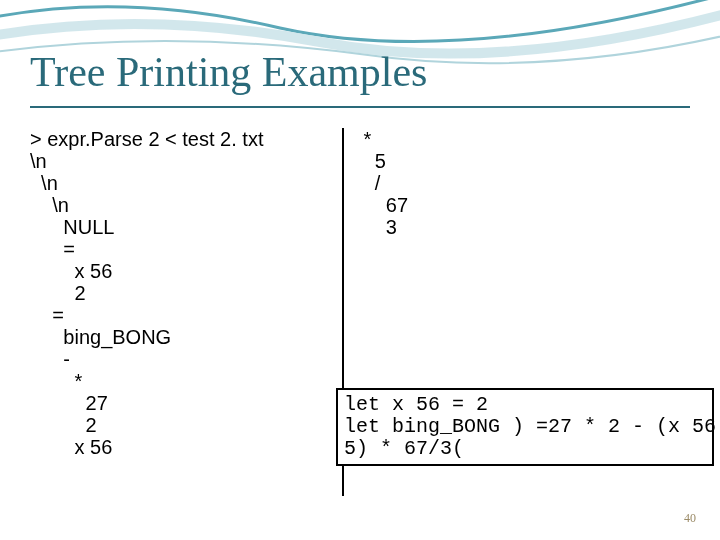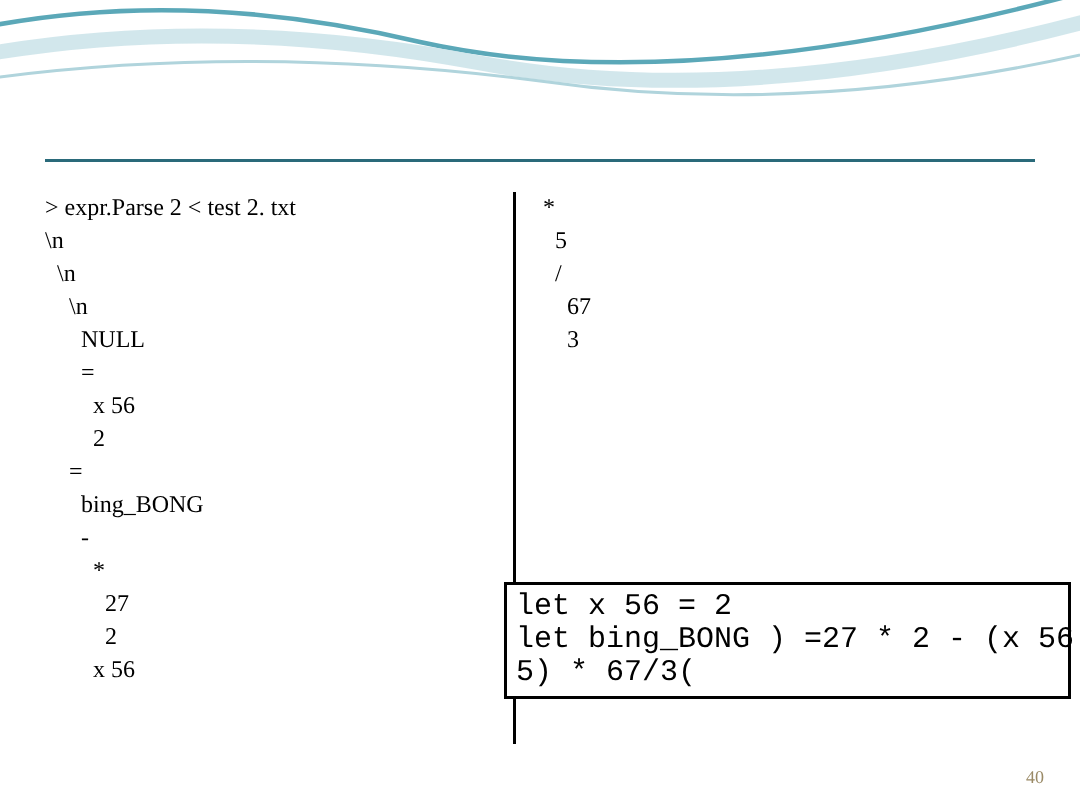--- a/index.html
+++ b/index.html
@@ -1,37 +1,38 @@
 <!DOCTYPE html>
 <html><head>
 <meta charset="utf-8">
 <style>
 html,body{margin:0;padding:0;width:720px;height:540px;overflow:hidden;font-family:Georgia,serif;background:#fff}
 .slide{position:relative;width:720px;height:540px;background:#fff}
 .wave-container{position:absolute;top:0;left:0;width:720px;height:120px;pointer-events:none}
 .title{position:absolute;top:48px;left:30px;font-size:42px;color:#2a6a7a;font-weight:normal;font-family:Georgia,serif}
 .underline{position:absolute;top:106px;left:30px;width:660px;height:2px;background:#2a6a7a}
-.code-block{position:absolute;font-family:Liberation Serif, serif;font-size:16px;line-height:22px;color:#000;white-space:pre}
+.code-block{position:absolute;font-family:Liberation Sans, sans-serif;font-size:20px;line-height:22px;color:#000;white-space:pre}
 .left-code{top:128px;left:30px}
 .right-code{top:128px;left:358px}
 .divider{position:absolute;top:128px;left:342px;width:2px;height:368px;background:#000}
 .boxed{position:absolute;left:336px;top:388px;width:362px;padding:4px 6px;border:2px solid #000;background:#fff;font-family:"Courier New",monospace;font-size:20px;line-height:22px;white-space:pre}
 .page-num{position:absolute;bottom:14px;right:24px;font-size:12px;color:#9a8a66;font-family:Georgia,serif}
 </style>
 </head>
 <body>
 
 <div class="slide">
 
   <svg class="wave-container" viewBox="0 0 720 120" preserveAspectRatio="none">
     <path d="M -20 20 Q 120 -10 280 28 Q 460 68 740 -10" stroke="#5ba8b8" stroke-width="3" fill="none"></path>
     <path d="M -20 38 Q 140 8 320 42 Q 500 76 740 10" stroke="#cde4ea" stroke-width="10" fill="none" opacity="0.9"></path>
     <path d="M -20 54 Q 160 28 360 54 Q 540 80 740 32" stroke="#b0d4dc" stroke-width="2" fill="none"></path>
   </svg>
 
+  <div class="title">Tree Printing Examples</div>
   <div class="underline"></div>
 
   <div class="code-block left-code">&gt; expr.Parse 2 &lt; test 2. txt
 \n
   \n
     \n
       NULL
       =
         x 56
         2

